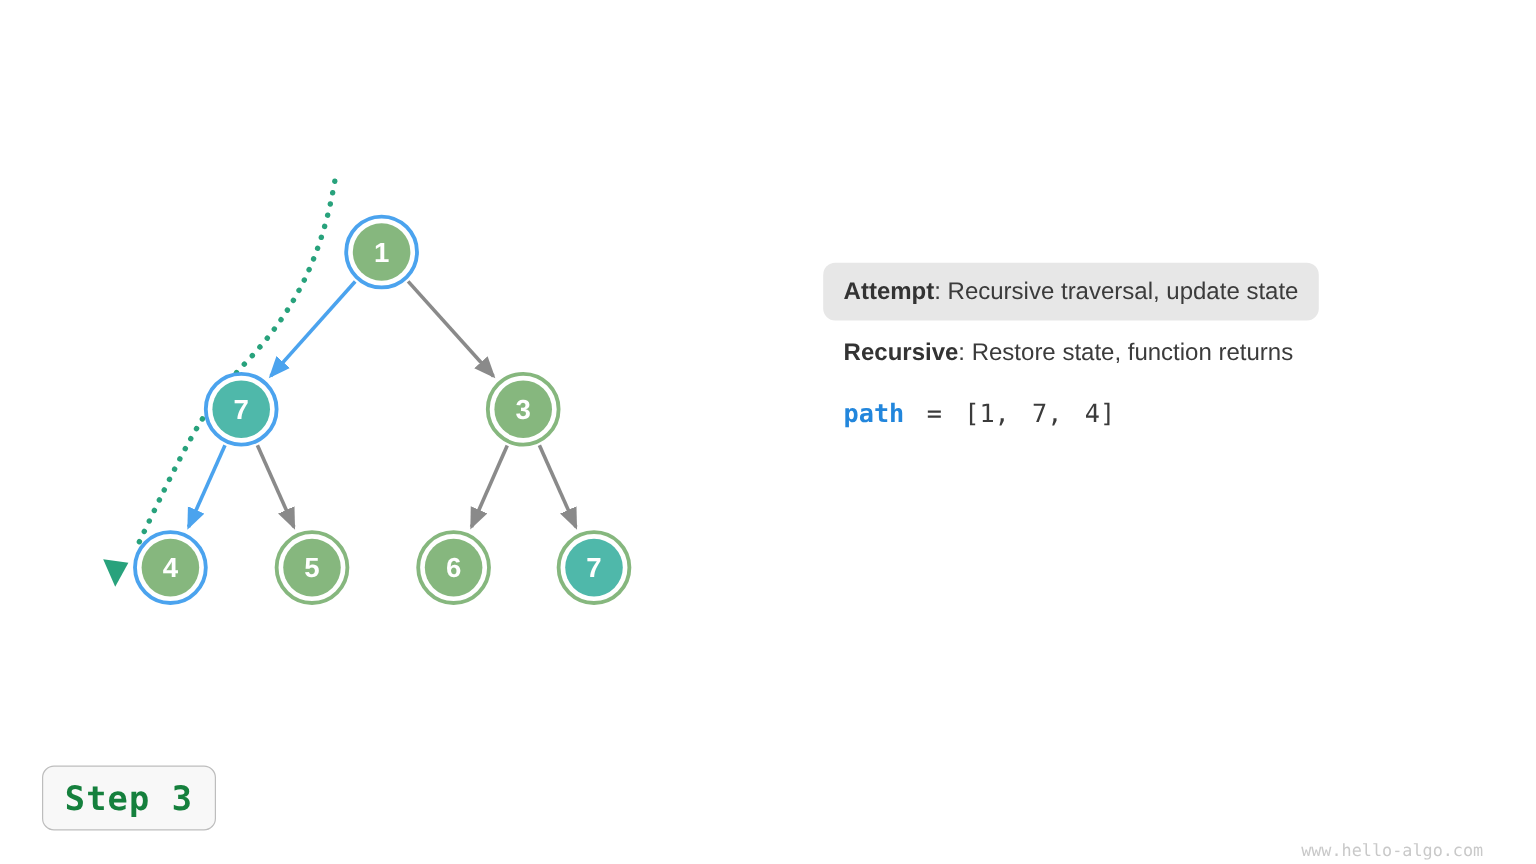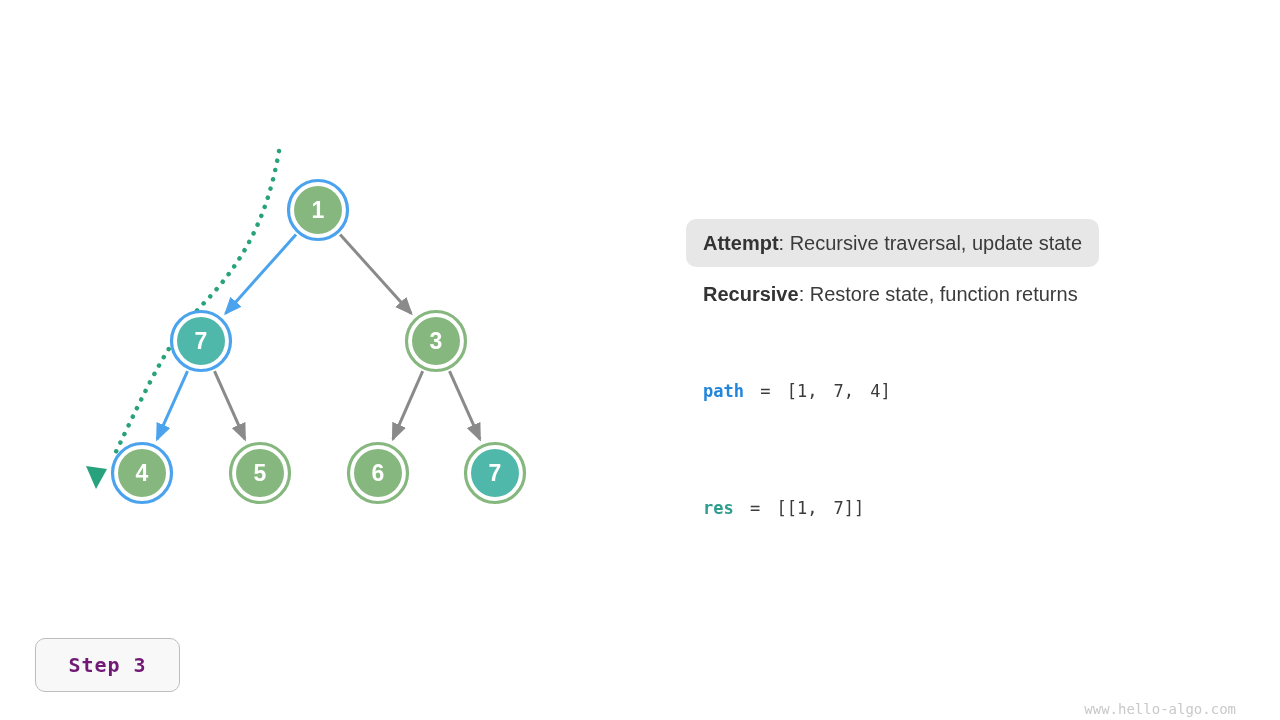--- a/index.html
+++ b/index.html
@@ -7,28 +7,28 @@
   .canvas{position:relative;width:1280px;height:720px;background:#ffffff;overflow:hidden;}
   .tree-svg{position:absolute;left:0;top:0;}
   .node-label{font-family:"Liberation Sans",sans-serif;font-weight:bold;fill:#ffffff;font-size:23px;}
 
   .panel{position:absolute;left:0;top:0;width:1280px;height:720px;pointer-events:none;}
   .attempt-box{position:absolute;left:686px;top:219px;height:48px;line-height:48px;
     background:#e7e7e7;border-radius:10px;padding:0 17px;font-size:20px;color:#3b3b3b;white-space:nowrap;}
   .textline{position:absolute;font-size:20px;color:#3b3b3b;white-space:nowrap;}
   .bold{font-weight:bold;color:#333333;}
   .codeline{position:absolute;font-family:"DejaVu Sans Mono","Liberation Mono",monospace;
-    font-size:17px;color:#3b3b3b;white-space:nowrap;word-spacing:6px;margin-top:48px;}
+    font-size:21px;color:#3b3b3b;white-space:nowrap;word-spacing:6px;}
   .code-var{font-weight:bold;}
 
   .step-badge{position:absolute;left:35px;top:638px;width:145px;height:54px;
     border:1.5px solid #bdbdbd;border-radius:10px;background:#f8f8f8;box-sizing:border-box;
     display:flex;align-items:center;justify-content:center;
     font-family:"DejaVu Sans Mono","Liberation Mono",monospace;font-weight:bold;
-    font-size:20px;color:#701a75;letter-spacing:1px;}
+    font-size:28px;color:#15803d;letter-spacing:1px;}
   .watermark{position:absolute;right:44px;top:677px;
     font-family:"DejaVu Sans Mono","Liberation Mono",monospace;
     font-size:14px;color:#c9c9c9;margin-top:24px;}
 </style>
 </head>
 <body>
 
 <div class="canvas">
 
   <svg class="tree-svg" width="600" height="560" viewBox="0 0 600 560">
@@ -98,24 +98,20 @@
 
     <div class="textline" style="left:703px;top:283px;">
       <span class="bold">Recursive</span><span>: Restore state, function returns</span>
     </div>
 
     <div class="codeline" style="left:703px;top:333px;">
       <span class="code-var" id="path-var" style="color: rgb(34, 134, 220);">path</span>
       <span>= [1, 7, 4]</span>
     </div>
 
-    <div class="codeline" style="left:703px;top:450px;">
-      <span class="code-var" id="res-var" style="color: rgb(47, 157, 142);">res</span>
-      <span>= [[1, 7]]</span>
-    </div>
   </div>
 
   <div class="step-badge">
     <span>Step 3</span>
   </div>
 
   <div class="watermark">www.hello-algo.com</div>
 
 </div>
 

